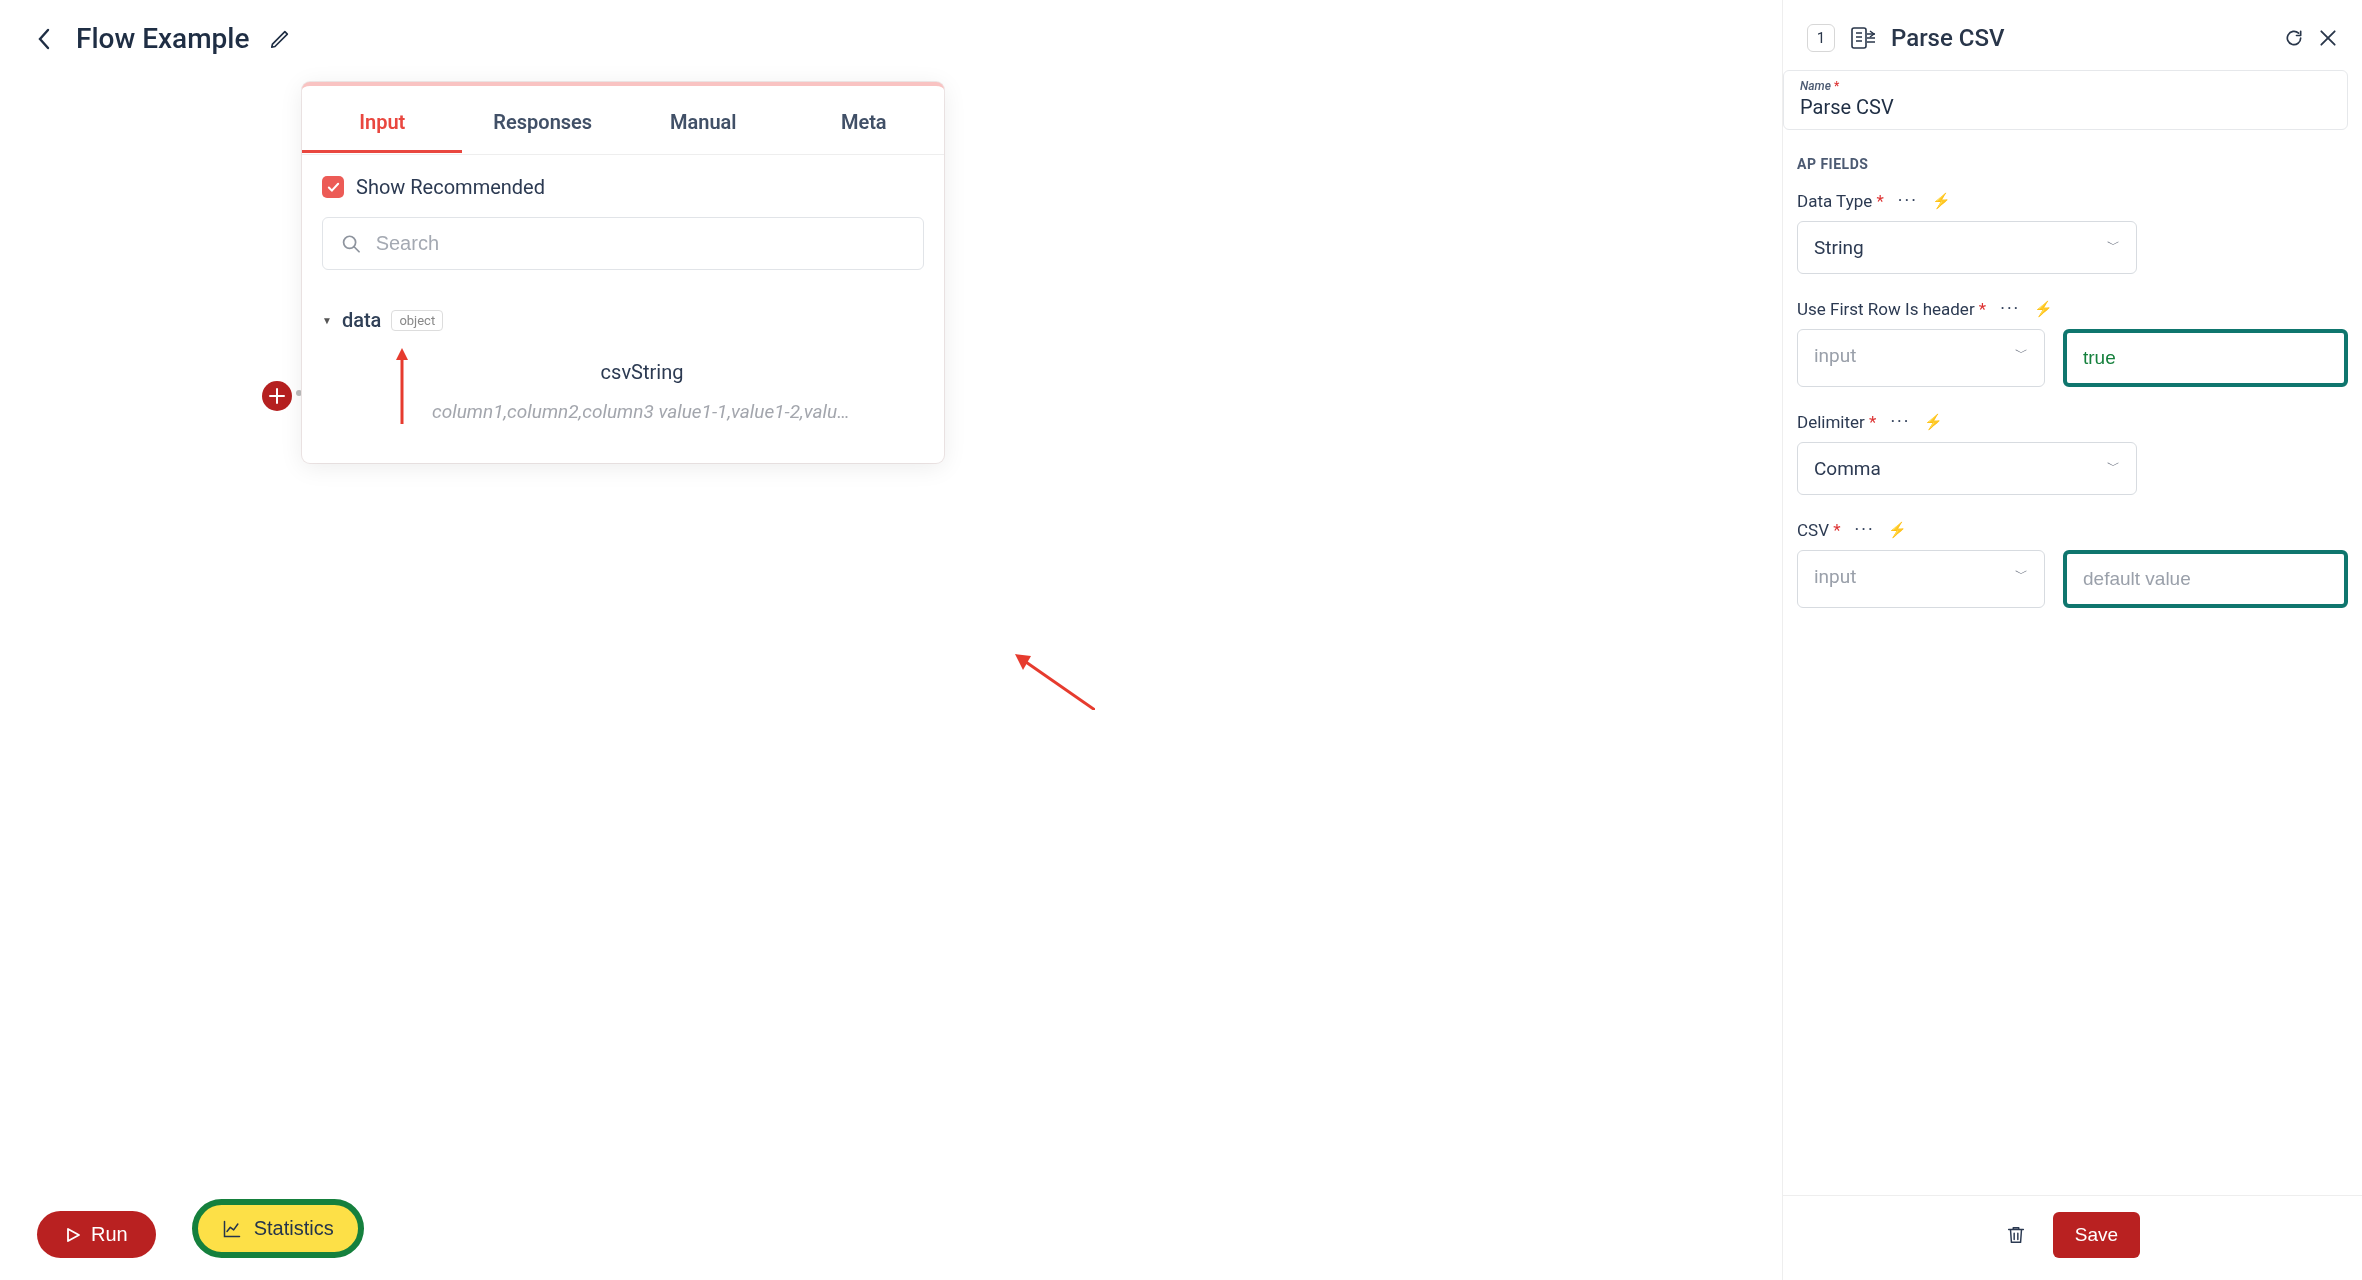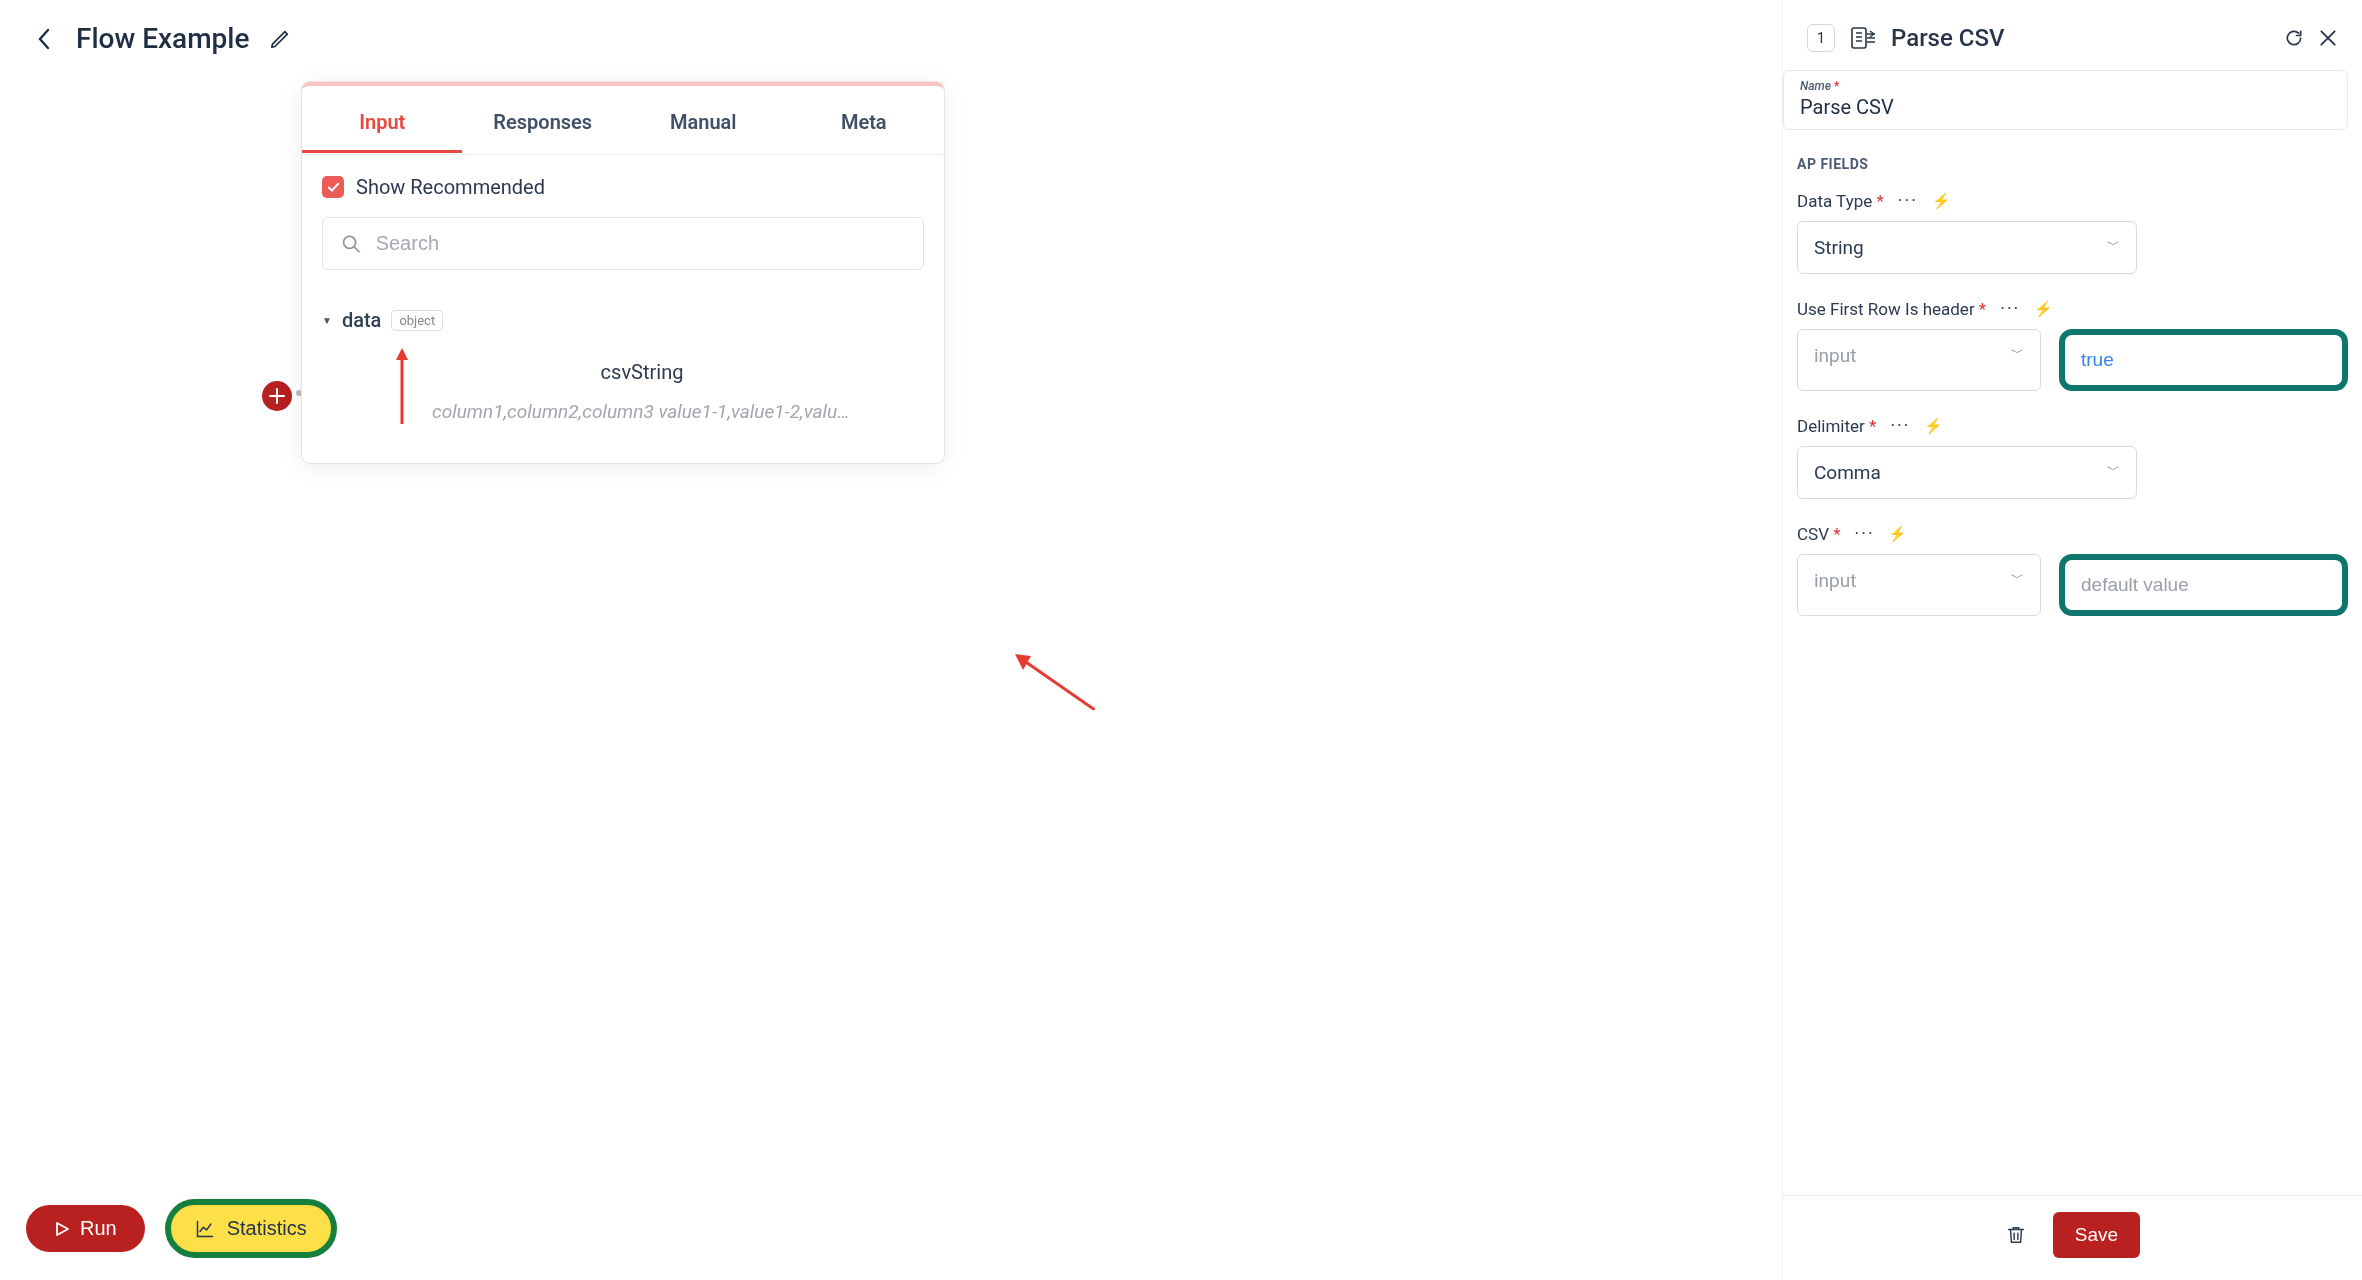--- a/index.html
+++ b/index.html
@@ -66,30 +66,30 @@
   .field-label-row { display:flex; align-items:center; gap:14px; margin-bottom:10px; }
   .field-label { font-size:17px; color:#2c3a52; }
   .req { color:#d33; }
   .dots-icon { font-size:18px; color:#36445e; letter-spacing:2px; cursor:pointer; }
   .bolt { color:#f0a020; font-size:15px; }
   .select { border:1px solid #d7dbe0; border-radius:6px; padding:14px 16px; font-size:19px; color:#2c3a52; display:flex; align-items:flex-start; justify-content:space-between; cursor:pointer; background:#fff; }
   .select.placeholder { color:#9aa0aa; }
   .chev { font-size:13px; color:#6b7280; }
   .field-row { display:flex; gap:18px; }
   .field-row .select { width:250px; }
-  .text-input { flex:1; border:6px solid #0f766e; border-radius:13px; padding:14px 16px; font-size:19px; color:#3b82f6; outline:none; }
+  .text-input { flex:1; border:4px solid #0f766e; border-radius:6px; padding:14px 16px; font-size:19px; color:#15803d; outline:none; }
   .text-input::placeholder { color:#9aa0aa; }
   .section-title-pad { padding-left:14px; }
 
   .sp-footer { display:flex; align-items:center; justify-content:center; gap:26px; padding:16px 24px 22px; border-top:1px solid #eee; }
   .trash { width:22px; height:22px; color:#2c3a52; cursor:pointer; }
   .save-btn { background:#b92121; color:#fff; font-size:19px; padding:12px 22px; border:none; border-radius:6px; cursor:pointer; font-weight:500; }
 
   
-  .bottombar { position:absolute; left:26px; bottom:22px; display:flex; gap:20px; align-items:center; }
+  .bottombar { position:absolute; left:37px; bottom:22px; display:flex; gap:36px; align-items:flex-end; }
   .run-btn { background:#b92121; color:#fff; border:none; border-radius:999px; padding:12px 28px; font-size:20px; display:flex; align-items:center; gap:10px; cursor:pointer; font-weight:500; }
   .stats-btn { background:#fde047; border:6px solid #15803d; border-radius:999px; padding:12px 24px; font-size:20px; color:#24344c; display:flex; align-items:center; gap:12px; cursor:pointer; }
 
   svg { display:block; }
 </style>
 </head>
 <body>
 
 <div class="topbar">
   <div class="back">

